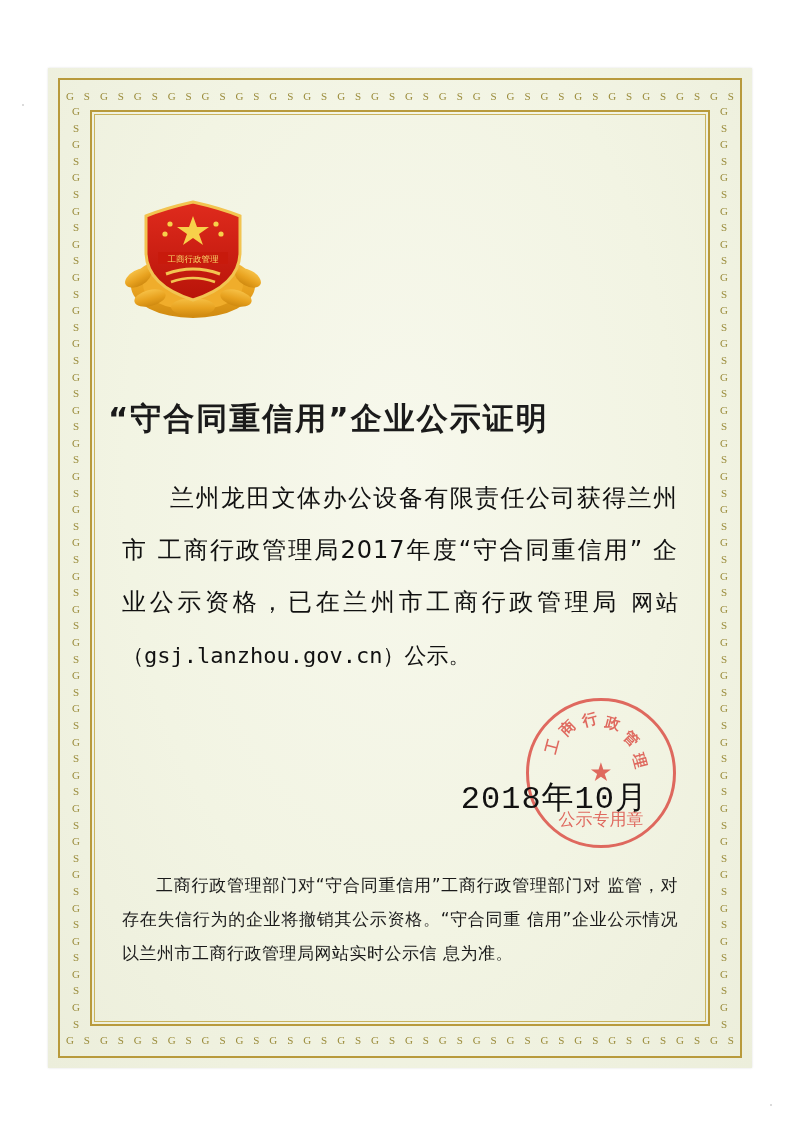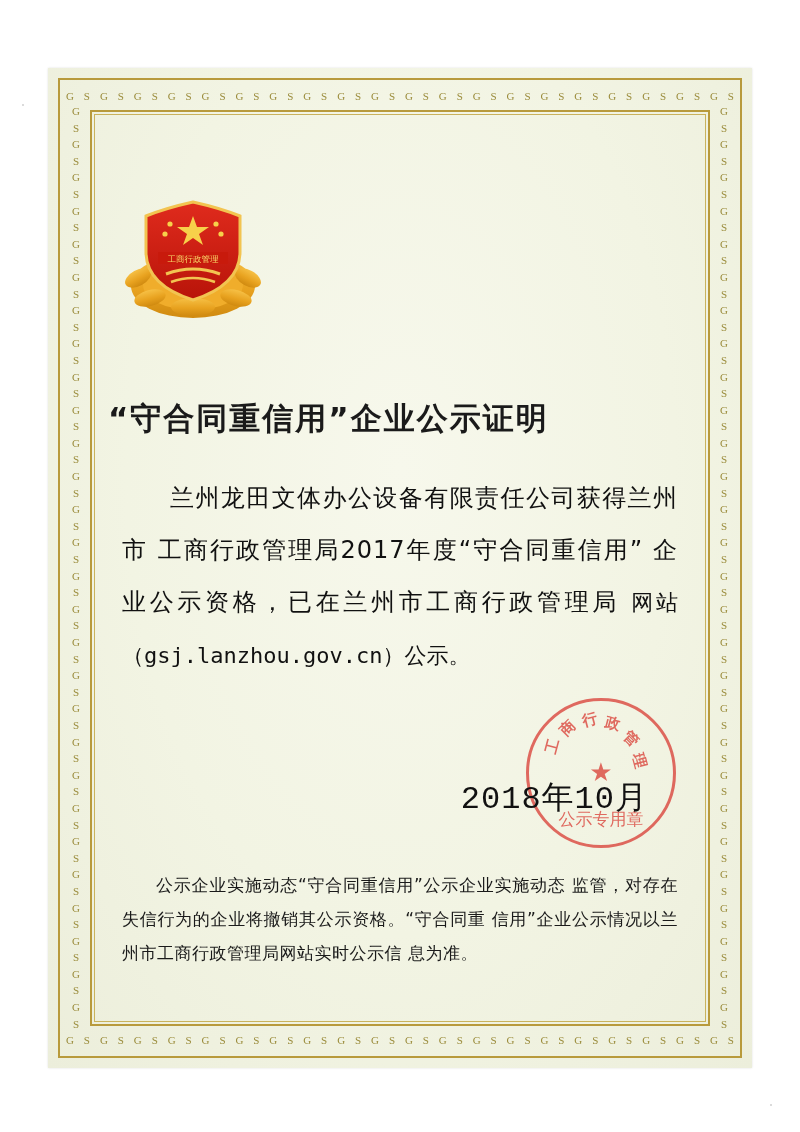--- a/index.html
+++ b/index.html
@@ -491,21 +491,21 @@
             <span style="transform: translate(31.1838px, -46.1838px) rotate(45deg);">管</span>
             <span style="transform: translate(45.16px, -21.9762px) rotate(75deg);">理</span>
           </div>
         <div class="star">★</div>
         <div class="seal-bottom">公示专用章</div>
       </div>
 
       <div class="date-line">2018年10月</div>
 
       <div class="footnote">
-        <span>公示企业实施动态“守合同重信用”公示企业实施动态</span>
+        <span>工商行政管理部门对“守合同重信用”工商行政管理部门对</span>
         <span>监管，对存在失信行为的企业将撤销其公示资格。“守合同重</span>
         <span>信用”企业公示情况以兰州市工商行政管理局网站实时公示信</span>
         <span>息为准。</span>
       </div>
 
     </div>
   </div>
 
   <div class="spec-dot" style="left:22px; top:104px;"></div>
   <div class="spec-dot" style="left:770px; top:1104px;"></div>

